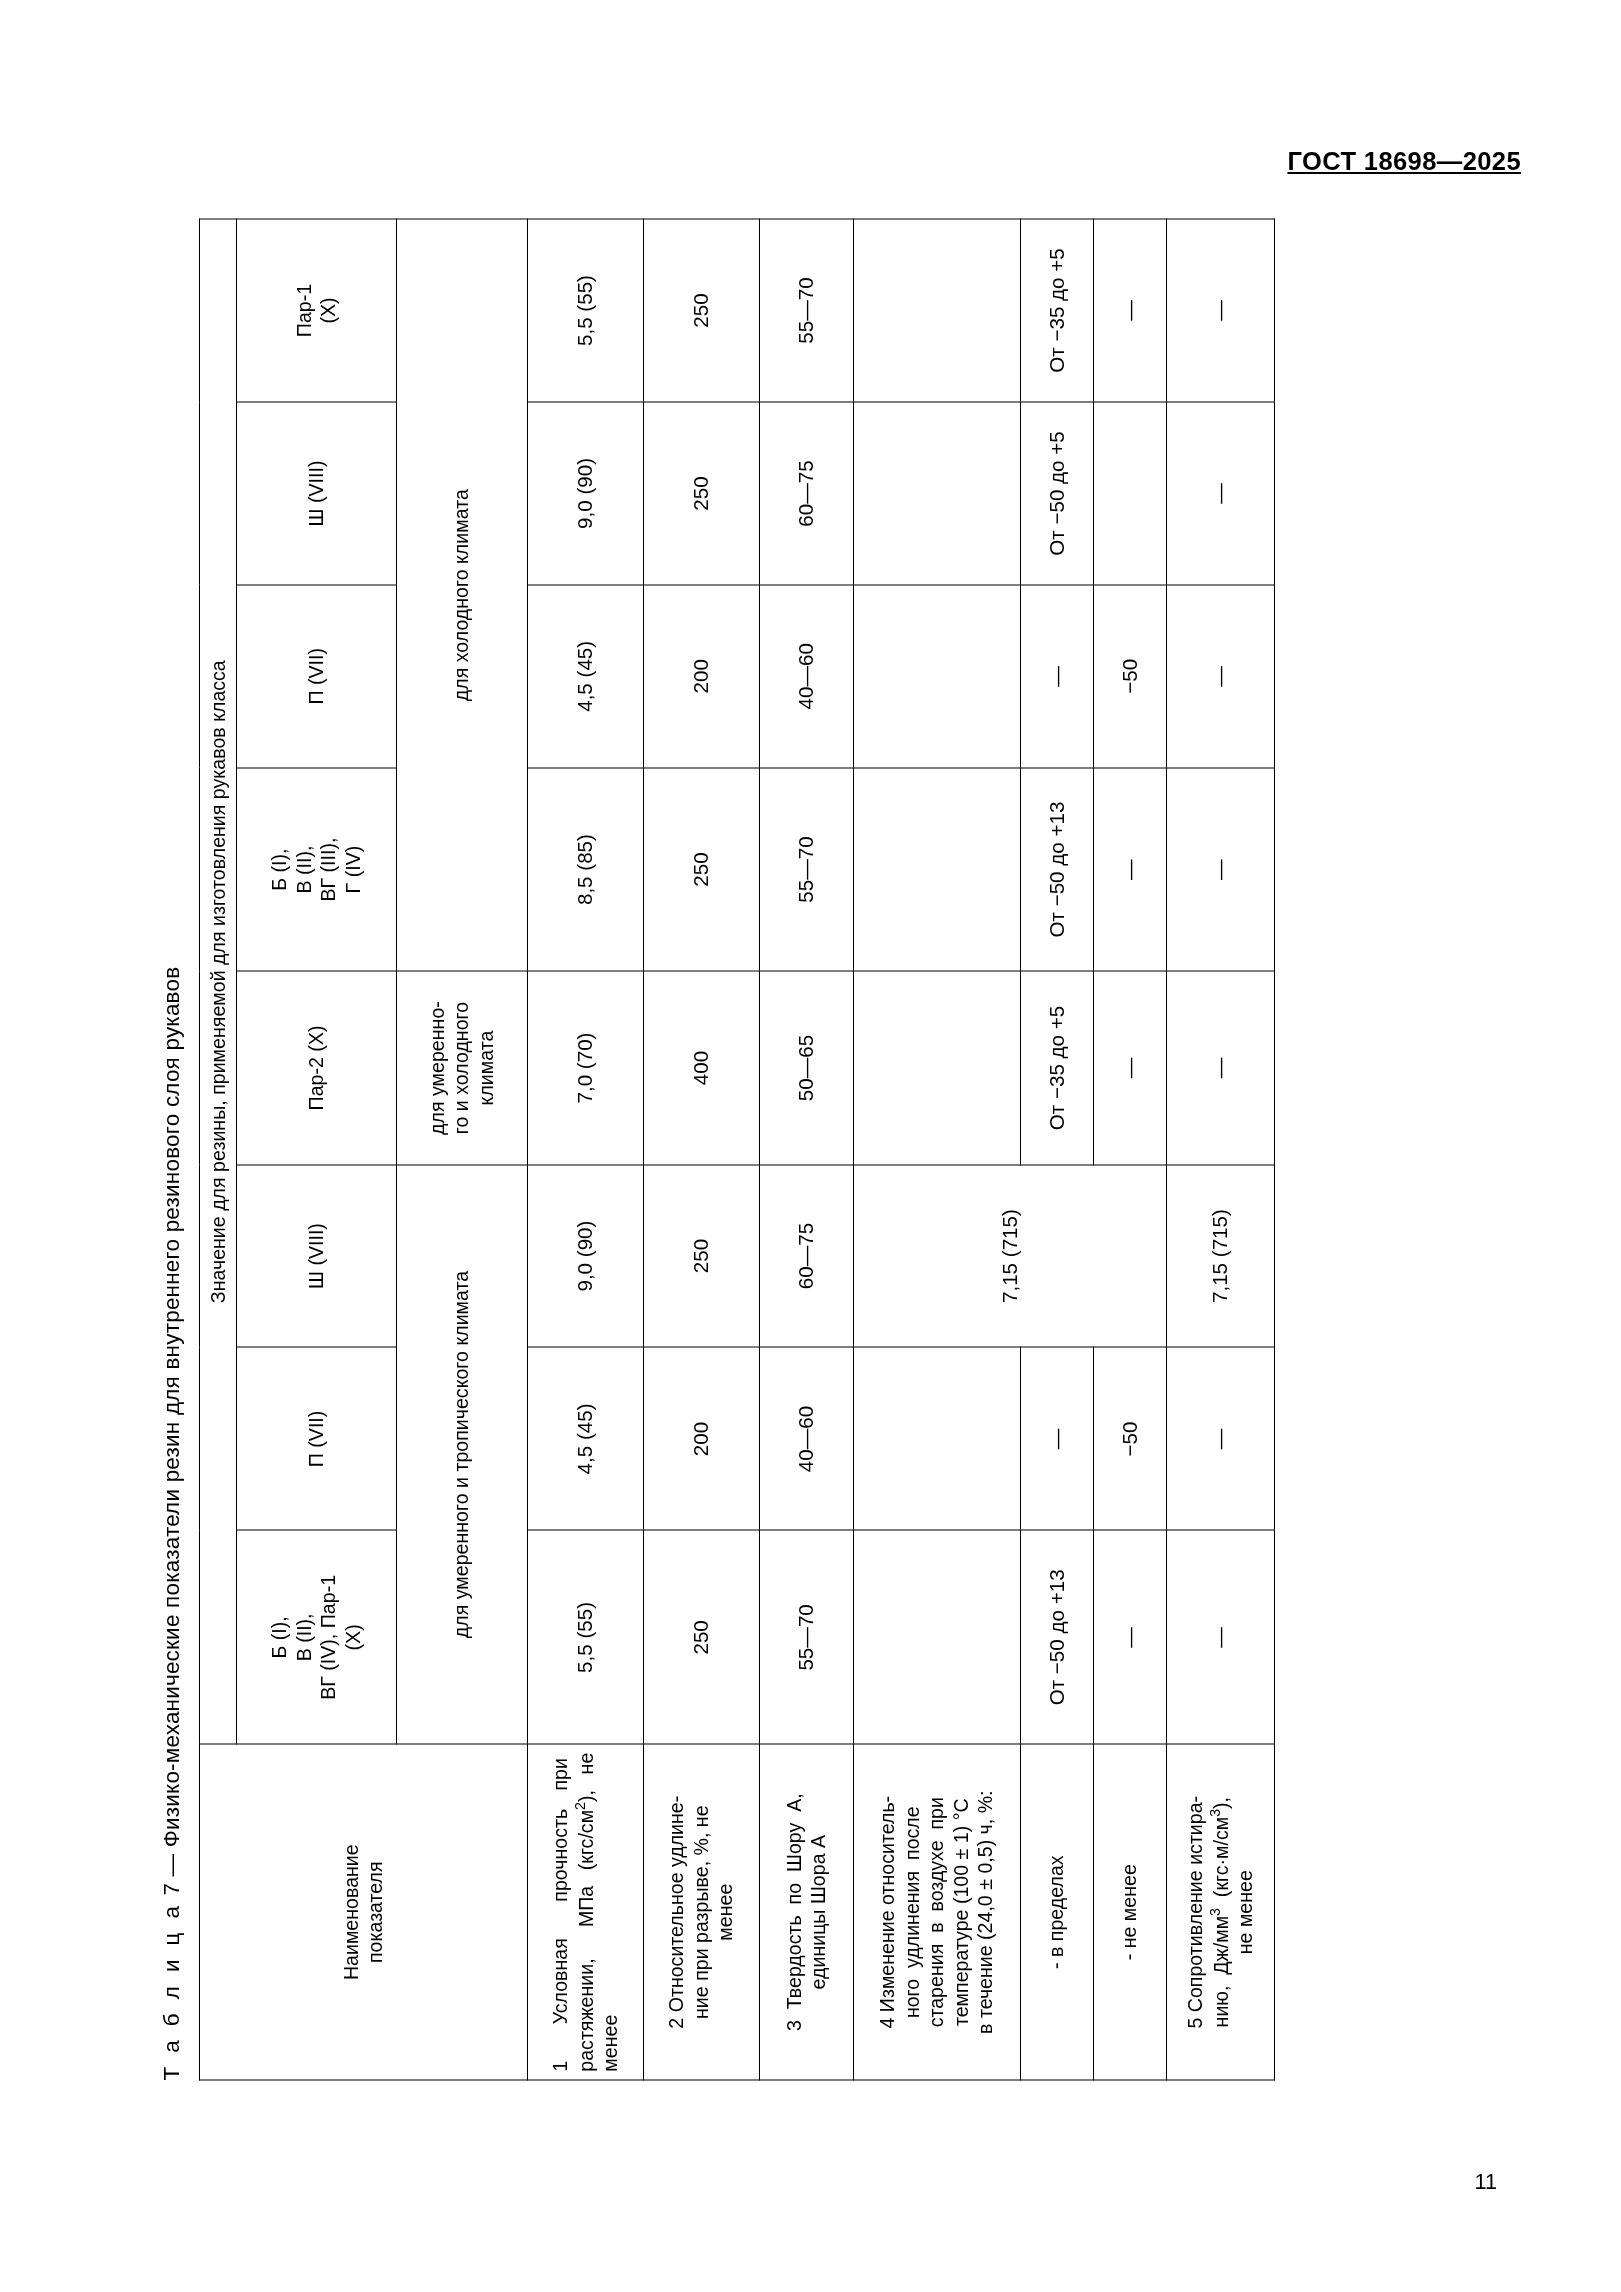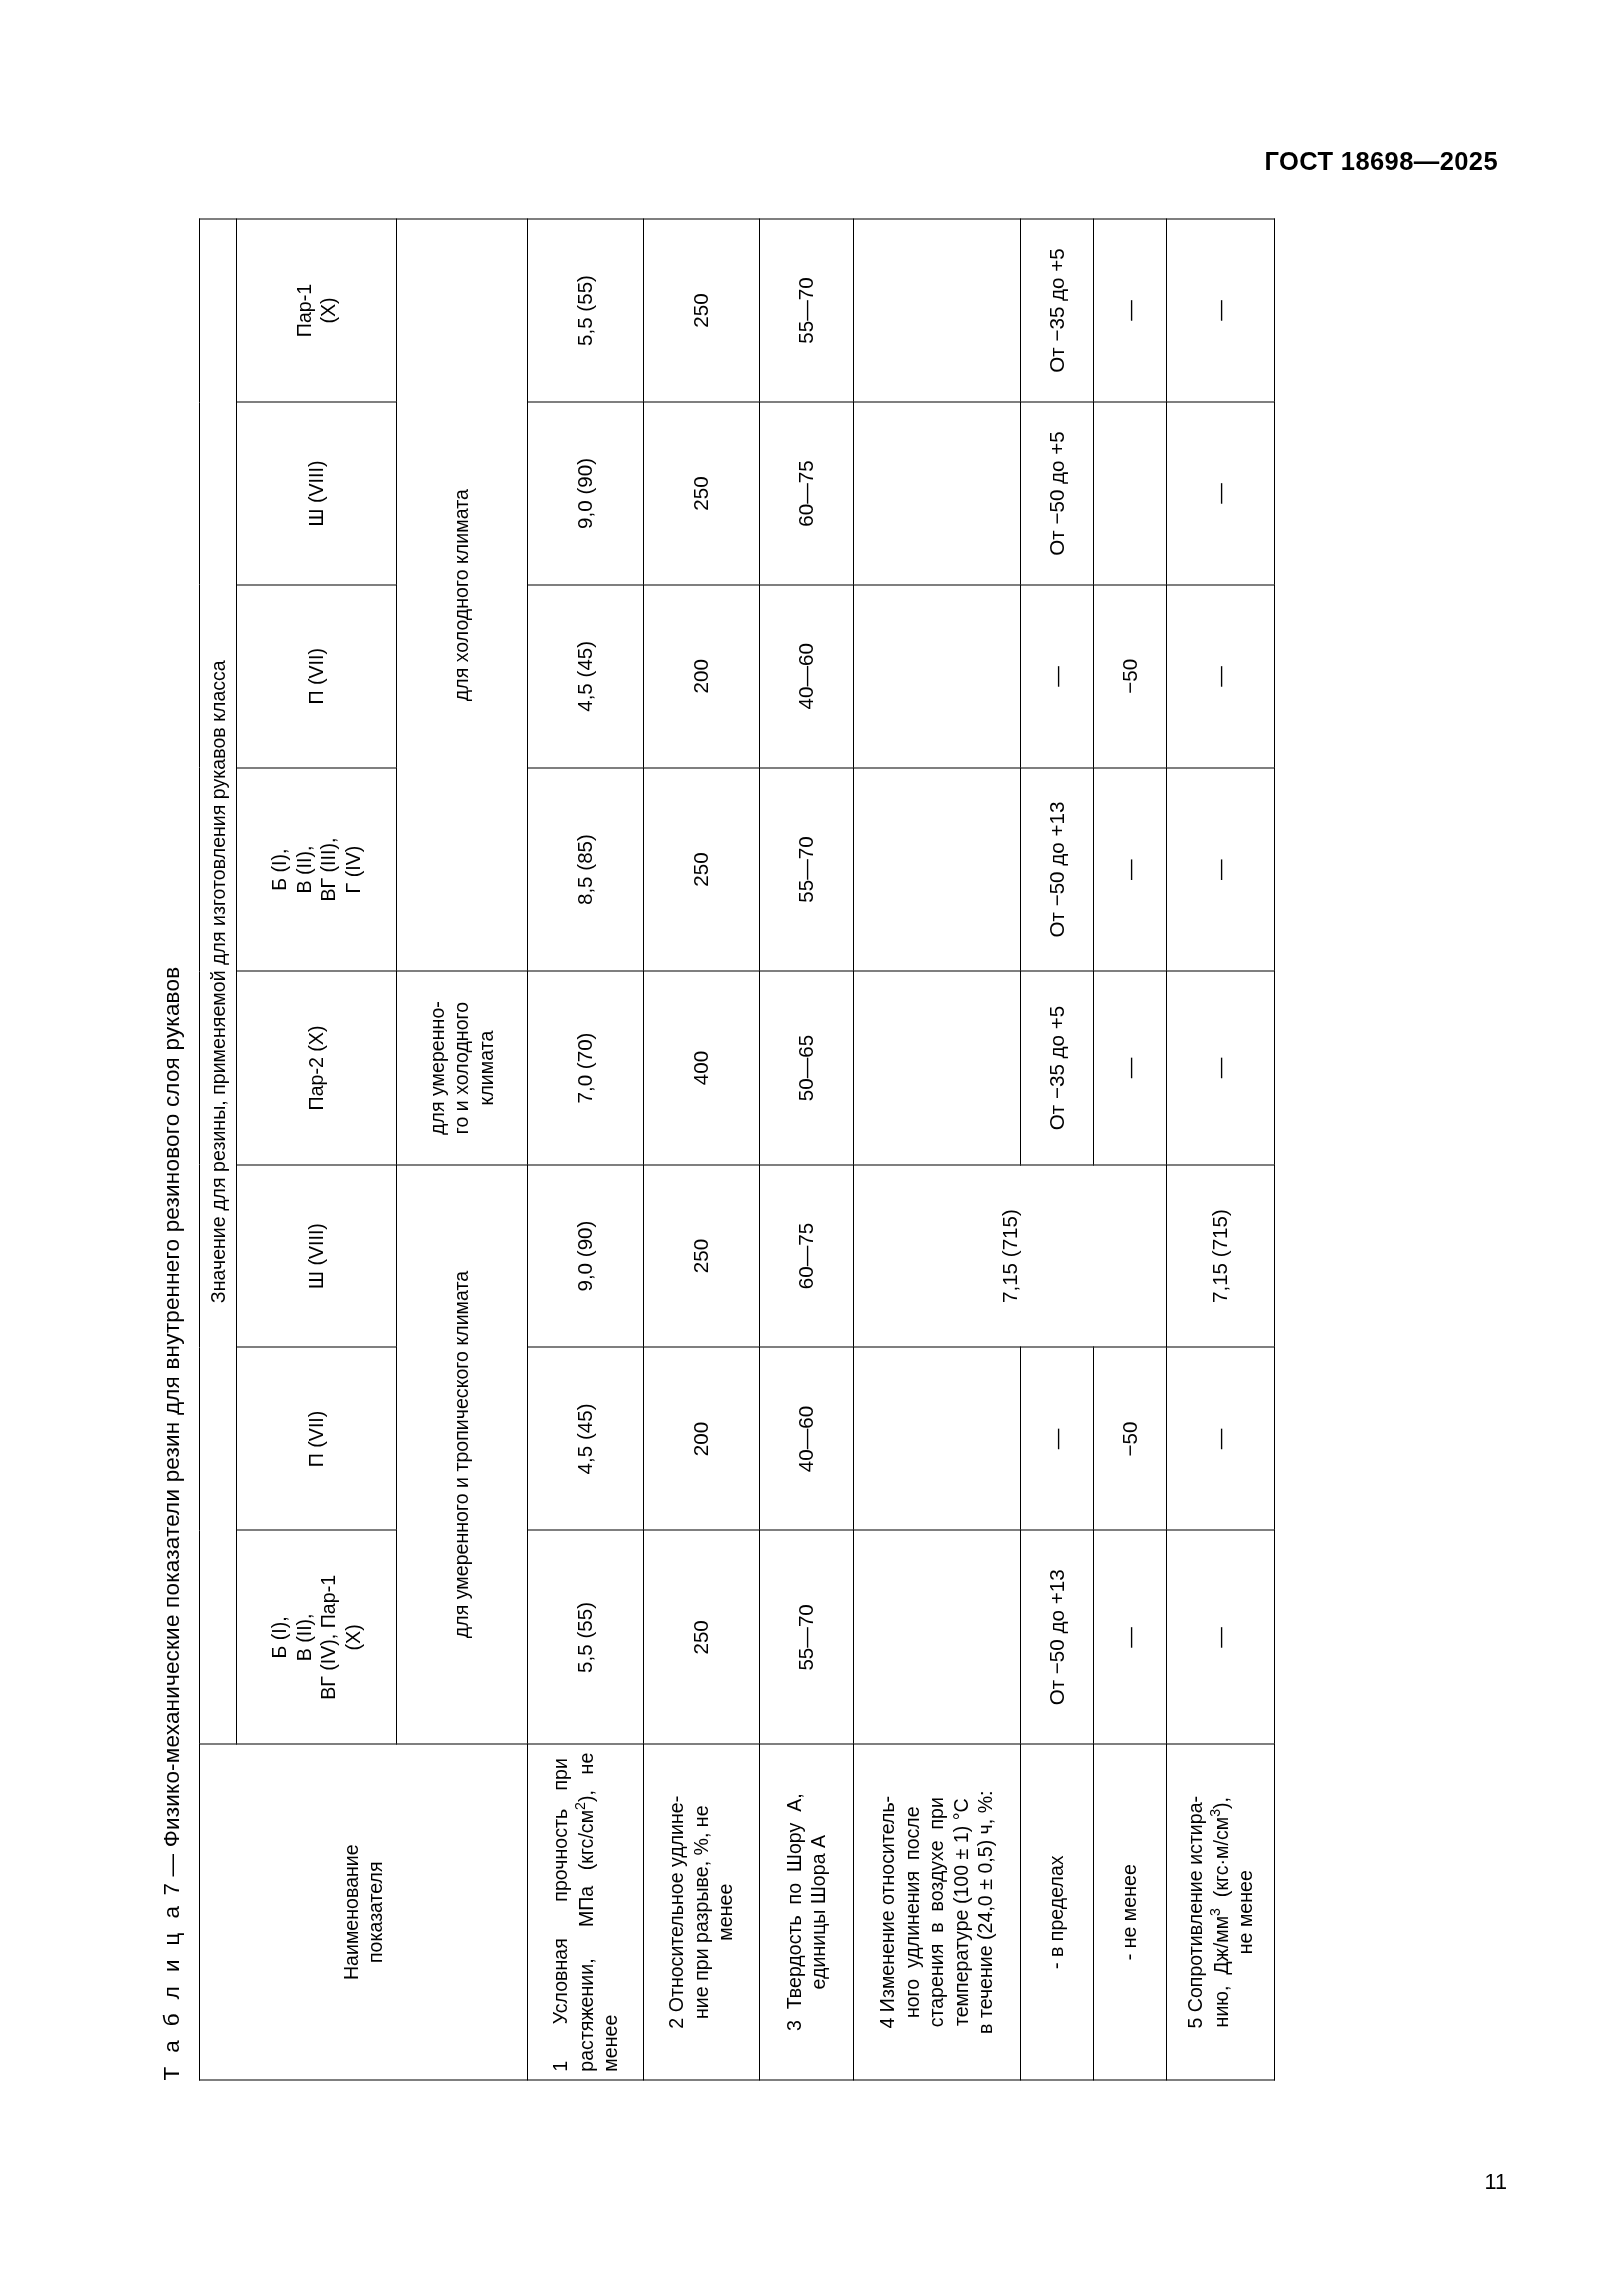--- a/index.html
+++ b/index.html
@@ -13,30 +13,31 @@
     position: relative;
     font-family: "Liberation Sans", sans-serif;
     color: #000;
     overflow: hidden;
   }
 
   
   .doc-header {
     position: absolute;
     top: 147px;
-    right: 123px;
+    right: 100px;
     font-size: 25.5px;
     font-weight: bold;
     letter-spacing: 0.4px;
     white-space: nowrap;
+    text-decoration: underline;
   }
   .page-number {
     position: absolute;
     bottom: 98px;
-    right: 114px;
+    right: 124px;
     font-size: 21.6px;
   }
 
   
   
   #rot-wrap {
     position: absolute;
     left: 0;
     top: 0;
     width: 1621px;

